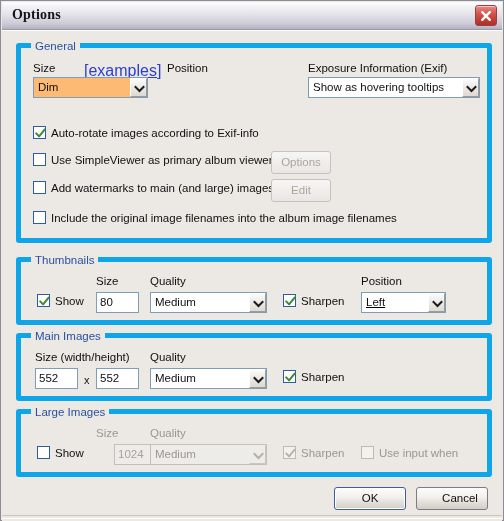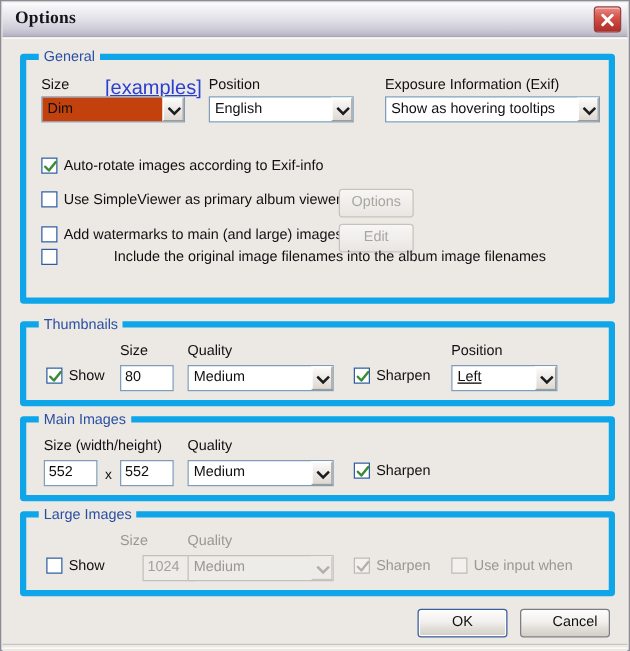--- a/index.html
+++ b/index.html
@@ -125,21 +125,21 @@
   }
   .combo .val {
     flex: 1 1 auto;
     padding: 0 0 0 4px;
     line-height: 19px;
     font-size: 11.5px;
     color: #101010;
     overflow: hidden;
     white-space: nowrap;
   }
-  .combo.gray .val { background: #c2410c; }
+  .combo.gray .val { background: #fdba74; }
   .combo .arrow {
     flex: 0 0 17px;
     width: 17px;
     box-sizing: border-box;
     border-left: 1px solid #ffffff;
     background: linear-gradient(to bottom, #fbfbfa 0%, #eeebe6 45%, #ded9d2 100%);
     border: 1px solid #ffffff;
     border-right-color: #9e9a94;
     border-bottom-color: #9e9a94;
     position: relative;
@@ -281,28 +281,20 @@
       <div class="combo gray" style="left:12px; top:29px; width:115px;">
         <div class="val">Dim</div>
         <div class="arrow">
           <svg width="11" height="8" viewBox="0 0 11 8">
             <path d="M1.5 2 L5.5 6 L9.5 2" stroke="#1b1b22" stroke-width="2" fill="none" stroke-linecap="square"></path>
           </svg>
         </div>
       </div>
 
       <div class="lbl" style="left:146px; top:14px;">Position</div>
-      <div class="combo" style="left:146px; top:29px; width:116px;">
-        <div class="val">English</div>
-        <div class="arrow">
-          <svg width="11" height="8" viewBox="0 0 11 8">
-            <path d="M1.5 2 L5.5 6 L9.5 2" stroke="#1b1b22" stroke-width="2" fill="none" stroke-linecap="square"></path>
-          </svg>
-        </div>
-      </div>
 
       <div class="lbl" style="left:287px; top:14px;">Exposure Information (Exif)</div>
       <div class="combo" style="left:287px; top:29px; width:172px;">
         <div class="val">Show as hovering tooltips</div>
         <div class="arrow">
           <svg width="11" height="8" viewBox="0 0 11 8">
             <path d="M1.5 2 L5.5 6 L9.5 2" stroke="#1b1b22" stroke-width="2" fill="none" stroke-linecap="square"></path>
           </svg>
         </div>
       </div>
@@ -321,21 +313,21 @@
         <span class="cbl">Use SimpleViewer as primary album viewer</span>
       </div>
       <div class="btn disabled" style="left:250px; top:103px; width:60px;">Options</div>
 
       <div class="cb" style="left:12px; top:133px;">
         <span class="box"></span>
         <span class="cbl">Add watermarks to main (and large) images</span>
       </div>
       <div class="btn disabled" style="left:250px; top:131px; width:60px;">Edit</div>
 
-      <div class="cb" style="left:12px; top:151px;gap:40px;">
+      <div class="cb" style="left:12px; top:163px;">
         <span class="box"></span>
         <span class="cbl">Include the original image filenames into the album image filenames</span>
       </div>
     </div>
 
     <div class="group" id="grp-thumbs">
       <div class="legend">Thumbnails</div>
 
       <div class="lbl" style="left:75px; top:13px;">Size</div>
       <div class="lbl" style="left:129px; top:13px;">Quality</div>

